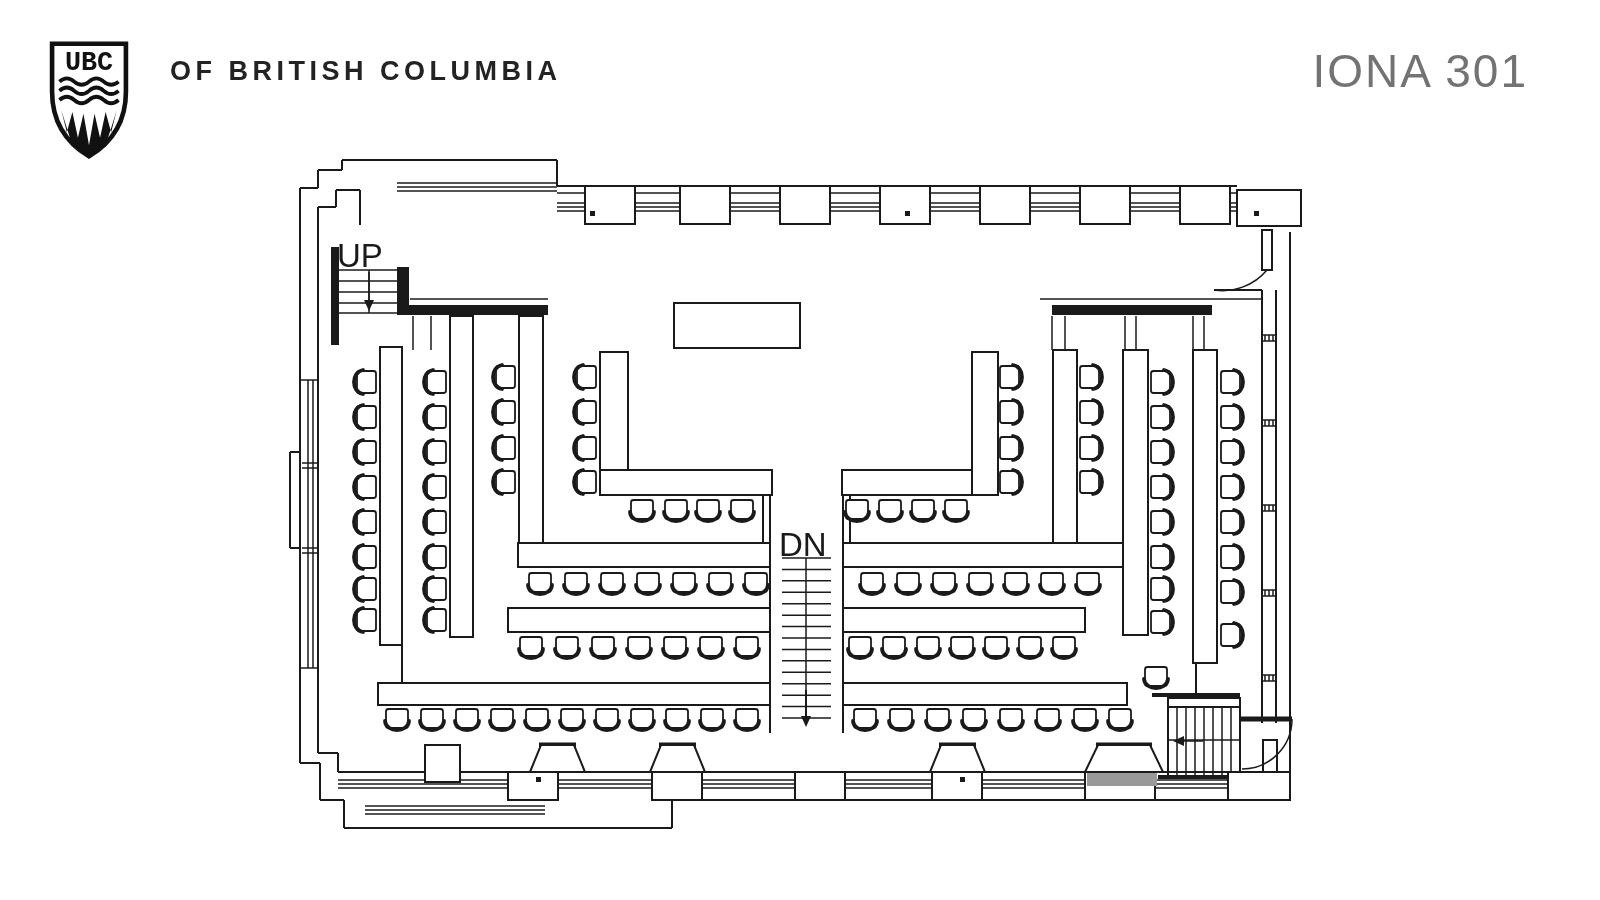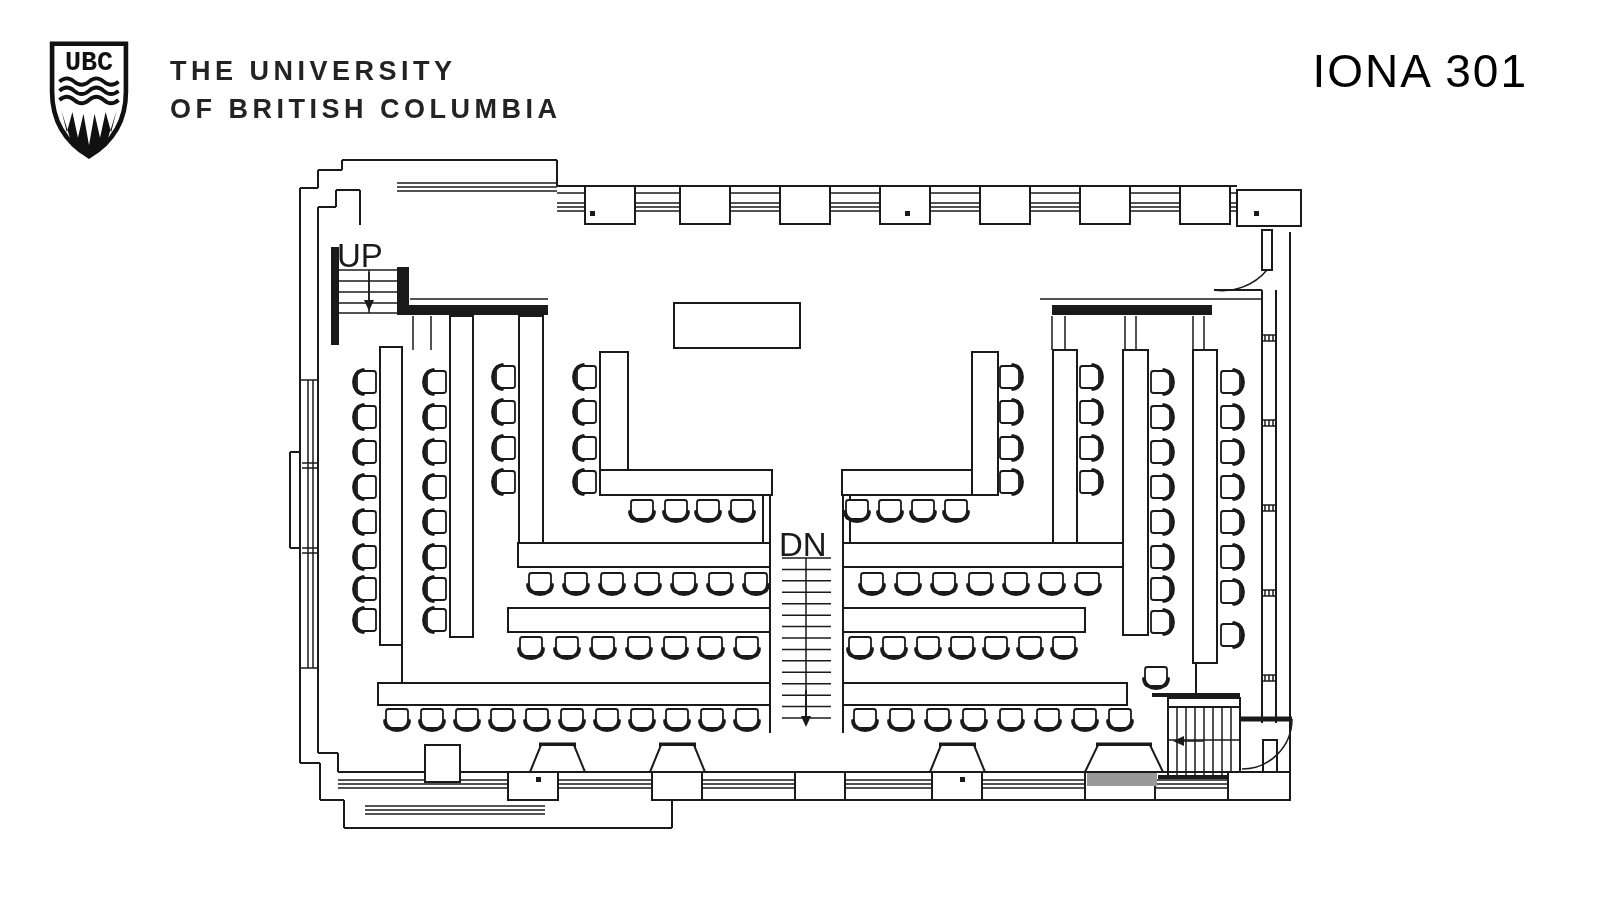--- a/index.html
+++ b/index.html
@@ -3,39 +3,38 @@
 <meta charset="utf-8">
 <style>
   html,body{margin:0;padding:0;background:#fff;}
   body{width:1600px;height:900px;position:relative;overflow:hidden;
        font-family:"Liberation Sans", sans-serif;color:#1a1a1a;}
   .hdr-logo{position:absolute;left:48px;top:40px;font-family:Liberation Mono, monospace;}
   .hdr-wordmark{position:absolute;left:170px;top:52px;line-height:38px;}
   .hdr-wordmark .wm{display:block;font-weight:bold;font-size:27px;
        letter-spacing:4.5px;color:#232323;white-space:nowrap;}
   .hdr-room{position:absolute;right:72px;top:44px;font-size:46px;
-       font-weight:500;letter-spacing:2px;color:#000000;white-space:nowrap;}
+       font-weight:500;letter-spacing:2px;color:#737373;white-space:nowrap;}
   #plan{position:absolute;left:0;top:0;}
 </style>
 </head>
 <body>
 
 <div class="hdr-logo">
   <svg width="82" height="120" viewBox="0 0 88 130">
     <path d="M4,4 H84 V56 Q84,102 44,126 Q4,102 4,56 Z" fill="#fff" stroke="#111" stroke-width="5"></path>
     <text x="44" y="33" text-anchor="middle" font-size="29" font-weight="bold" fill="#111">UBC</text>
     <path d="M12,45 q8,-7 16,0 q8,7 16,0 q8,-7 16,0 q8,7 16,0" fill="none" stroke="#111" stroke-width="4"></path>
     <path d="M12,55 q8,-7 16,0 q8,7 16,0 q8,-7 16,0 q8,7 16,0" fill="none" stroke="#111" stroke-width="4"></path>
     <path d="M12,65 q8,-7 16,0 q8,7 16,0 q8,-7 16,0 q8,7 16,0" fill="none" stroke="#111" stroke-width="4"></path>
     <polygon points="14,76 20,100 26,78 32,106 38,80 44,114 50,80 56,106 62,78 68,100 74,76 64,108 44,126 24,108" fill="#111"></polygon>
   </svg>
 </div>
 
 <div class="hdr-wordmark">
-  <span class="wm">THE UNIVERSITY</span>
   <span class="wm">OF BRITISH COLUMBIA</span>
 </div>
 
 <div class="hdr-room">IONA 301</div>
 
 <svg id="plan" width="1600" height="900" viewBox="0 0 1600 900">
     <line x1="300" y1="188" x2="318" y2="188" stroke="#1a1a1a" stroke-width="2"></line>
     <line x1="318" y1="188" x2="318" y2="170" stroke="#1a1a1a" stroke-width="2"></line>
     <line x1="318" y1="170" x2="342" y2="170" stroke="#1a1a1a" stroke-width="2"></line>
     <line x1="342" y1="170" x2="342" y2="160" stroke="#1a1a1a" stroke-width="2"></line>

